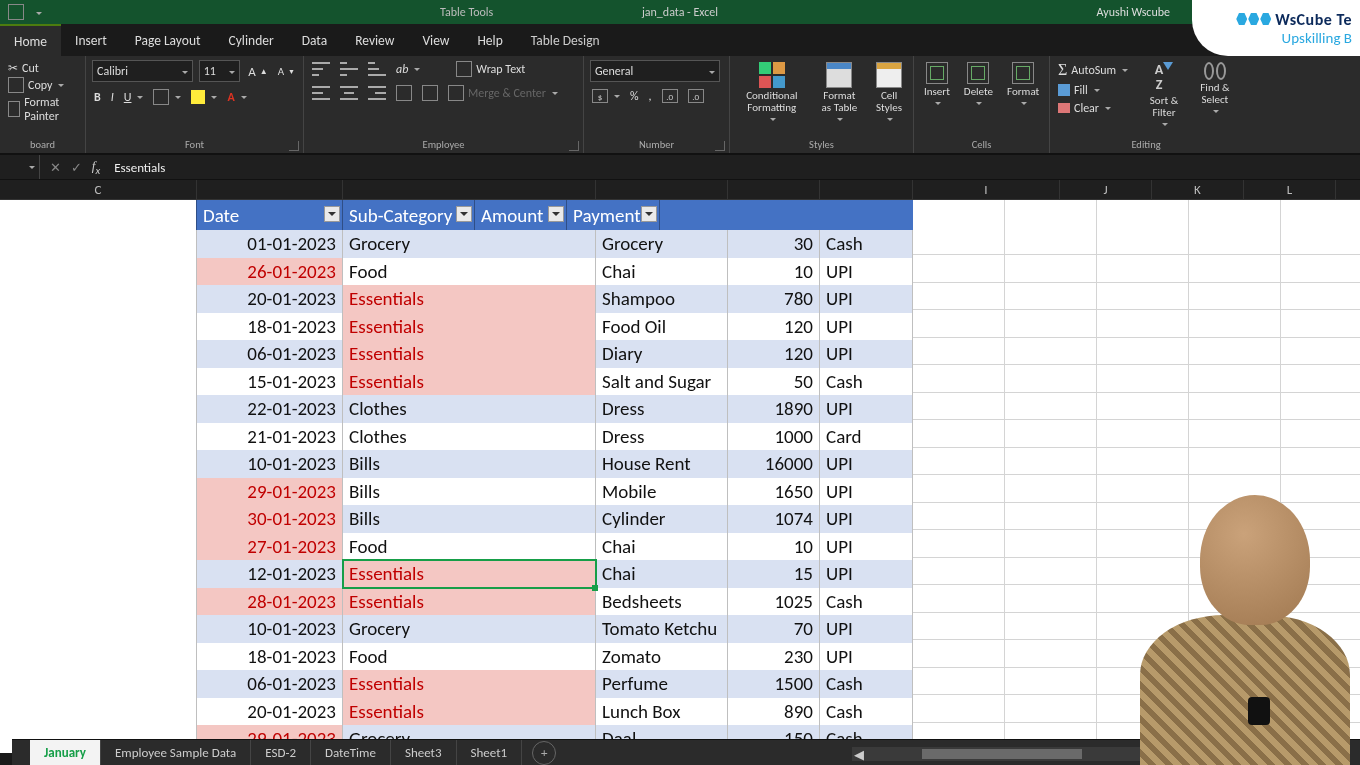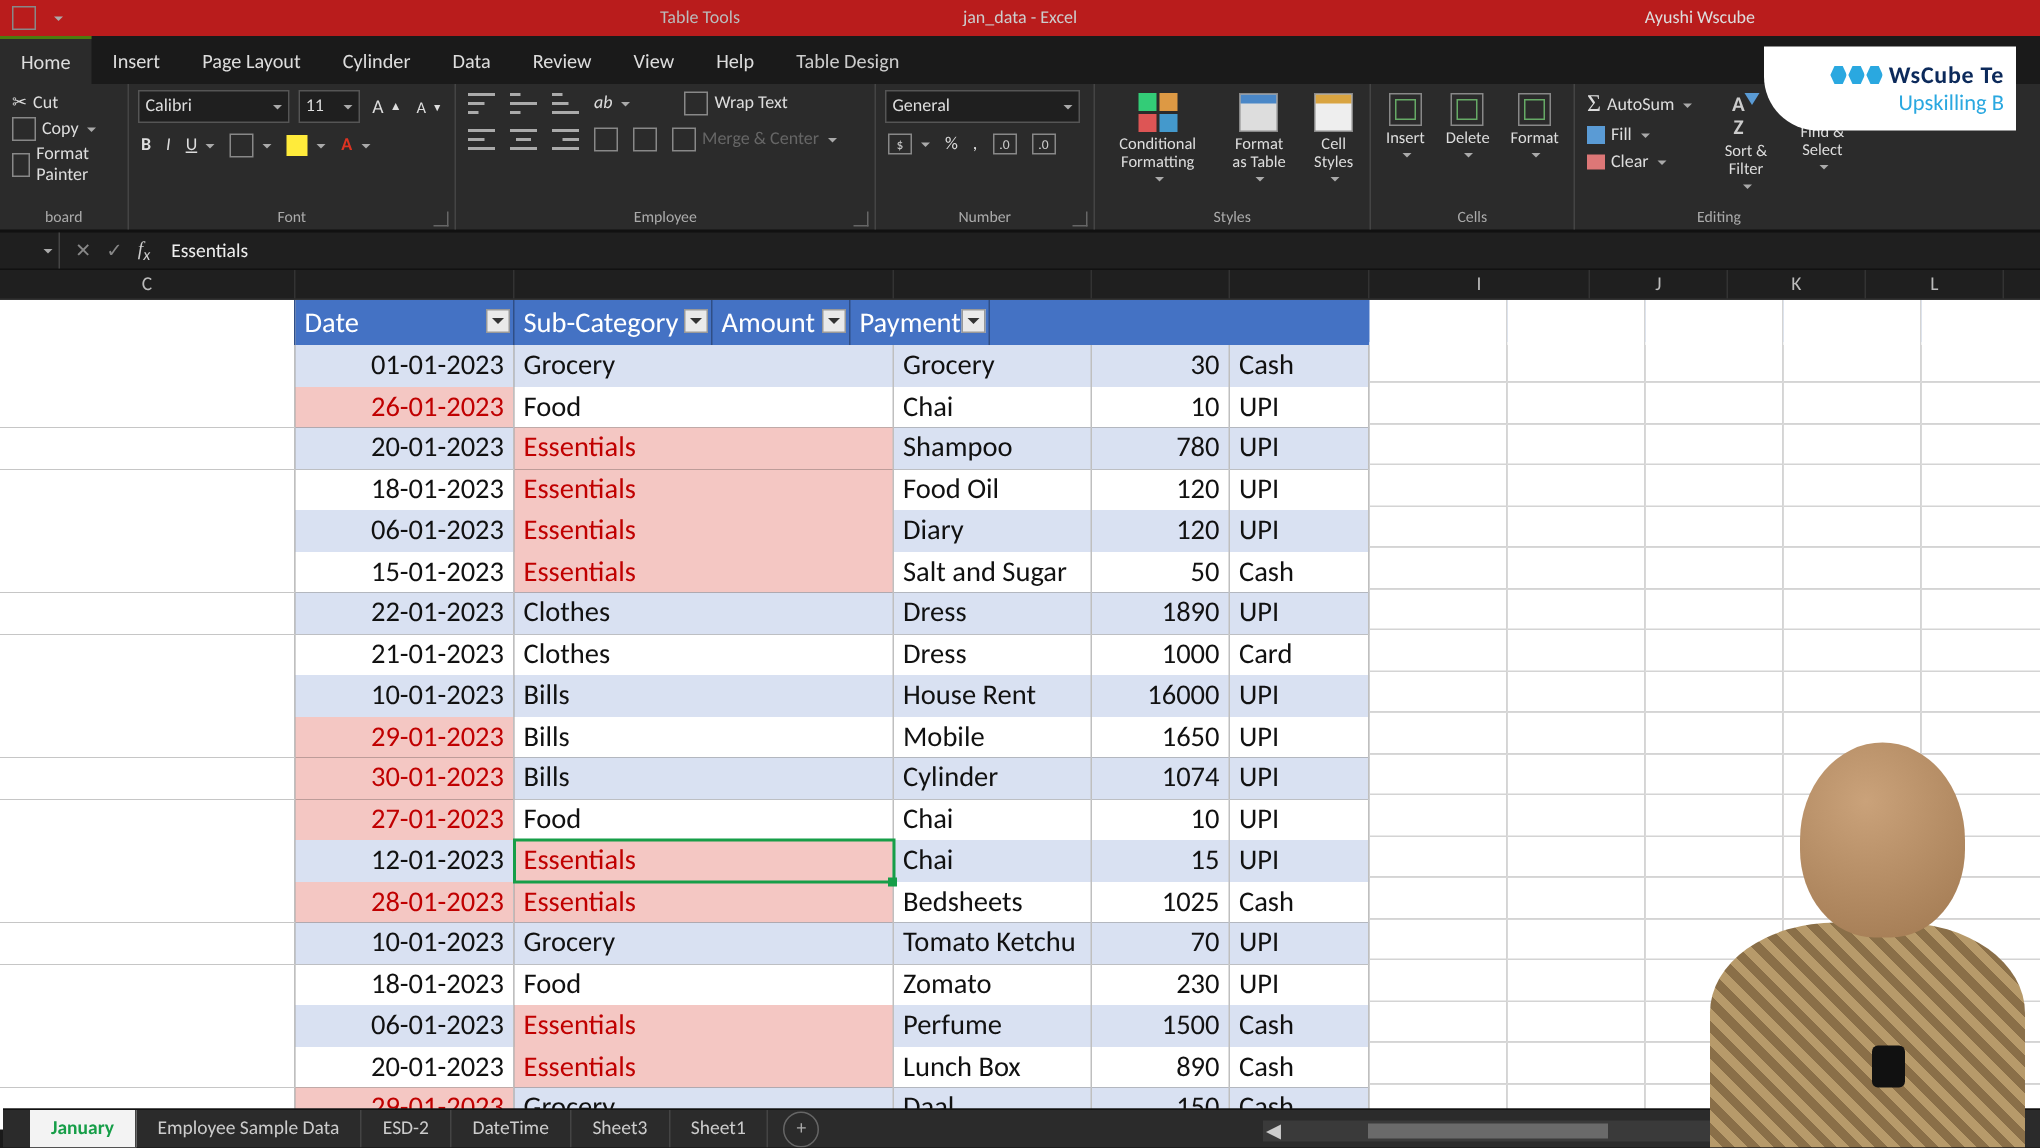--- a/index.html
+++ b/index.html
@@ -1,19 +1,19 @@
 <!DOCTYPE html>
 <html><head>
 <meta charset="utf-8">
 <style>
   * { margin: 0; padding: 0; box-sizing: border-box; font-family: "Segoe UI", Calibri, sans-serif; }
   body { background: #1a1a1a; color: #e0e0e0; width: 1360px; height: 765px; overflow: hidden; position: relative; }
 
   
-  .titlebar { height: 24px; background: #b91c1c; display: flex; align-items: center; font-size: 12px; color: #ccc; position: relative; }
+  .titlebar { height: 24px; background: #14532d; display: flex; align-items: center; font-size: 12px; color: #ccc; position: relative; }
   .titlebar .qat { padding-left: 8px; display:flex; gap:10px; align-items:center; }
   .titlebar .center { position:absolute; left:50%; transform:translateX(-50%); }
   .titlebar .tools  { position:absolute; left:440px; color:#bbb; }
   .titlebar .user   { position:absolute; right:190px; color:#ddd; }
 
   
   .ribbon-tabs { height: 32px; background: #1a1a1a; display: flex; align-items: stretch; font-size: 13.5px; }
   .ribbon-tabs .tab { padding: 0 14px; display:flex; align-items:center; cursor:pointer; color:#ddd; }
   .ribbon-tabs .tab.active { background:#2b2b2b; border-top:2px solid #4d7c0f; }
   .ribbon-tabs .tab.contextual { color:#ccc; }
@@ -91,32 +91,32 @@
   
   .w-c{width:197px;}
   .w-date{width:146px;}
   .w-cat{width:253px;}
   .w-sub{width:132px;}
   .w-amt{width:92px;}
   .w-pay{width:93px;}
   .w-rest{width:92px;}
 
   
-  .sheettabs{position:absolute;left:2px;right:0;bottom:0;height:26px;background:#2b2b2b;display:flex;align-items:center;font-size:13px;border-top:1px solid #111;}
+  .sheettabs{position:absolute;left:12px;right:0;bottom:0;height:26px;background:#2b2b2b;display:flex;align-items:center;font-size:13px;border-top:1px solid #111;}
   .sheettabs .stab{padding:0 14px;height:100%;display:flex;align-items:center;color:#ccc;border-right:1px solid #444;cursor:pointer;}
   .sheettabs .stab.active{background:#f3f3f3;color:#169e48;font-weight:bold;}
   .sheettabs .add{width:24px;height:24px;border:1px solid #666;border-radius:50%;display:flex;align-items:center;justify-content:center;margin-left:10px;color:#aaa;cursor:pointer;}
   .hscroll{position:absolute;right:10px;bottom:4px;left:840px;height:14px;background:#3a3a3a;}
   .hscroll .thumb{position:absolute;left:70px;width:160px;top:2px;bottom:2px;background:#6a6a6a;}
   .hscroll .arw{position:absolute;top:0;bottom:0;width:14px;display:flex;align-items:center;justify-content:center;color:#ccc;}
   .hscroll .arw.l{left:0;}
   .hscroll .arw.r{right:0;}
 
   
-  .logo{position:absolute;top:0;right:16px;width:168px;height:56px;background:#fff;border-bottom-left-radius:36px;display:flex;flex-direction:column;align-items:flex-end;justify-content:center;padding:4px 8px 4px 18px;color:#0c2a5b;margin-top:31px;}
+  .logo{position:absolute;top:0;right:0;width:168px;height:56px;background:#fff;border-bottom-left-radius:36px;display:flex;flex-direction:column;align-items:flex-end;justify-content:center;padding:4px 8px 4px 18px;color:#0c2a5b;}
   .logo .brand{font-weight:700;font-size:16px;letter-spacing:0.5px;display:flex;align-items:center;gap:4px;}
   .logo .brand .hex{display:flex;gap:1px;}
   .logo .brand .hex span{width:11px;height:12px;background:#2aa8e0;clip-path:polygon(25% 0,75% 0,100% 50%,75% 100%,25% 100%,0 50%);} 
   .logo .sub{font-size:15px;color:#2aa8e0;}
 
   
   .presenter{position:absolute;right:0;bottom:0;width:230px;height:280px;pointer-events:none;}
   .presenter .head{position:absolute;right:50px;top:10px;width:110px;height:130px;border-radius:50% 50% 45% 45%;background:radial-gradient(circle at 40% 30%,#caa27a,#a07850);}  
   .presenter .hair{position:absolute;right:30px;top:0;width:160px;height:240px;border-radius:60% 60% 40% 40%;background:#2a1810;z-index:-1;}
   .presenter .body{position:absolute;right:10px;bottom:0;width:210px;height:150px;border-radius:40% 40% 0 0;background:repeating-linear-gradient(45deg,#b79a6a 0 6px,#8a6f48 6px 12px);}  

